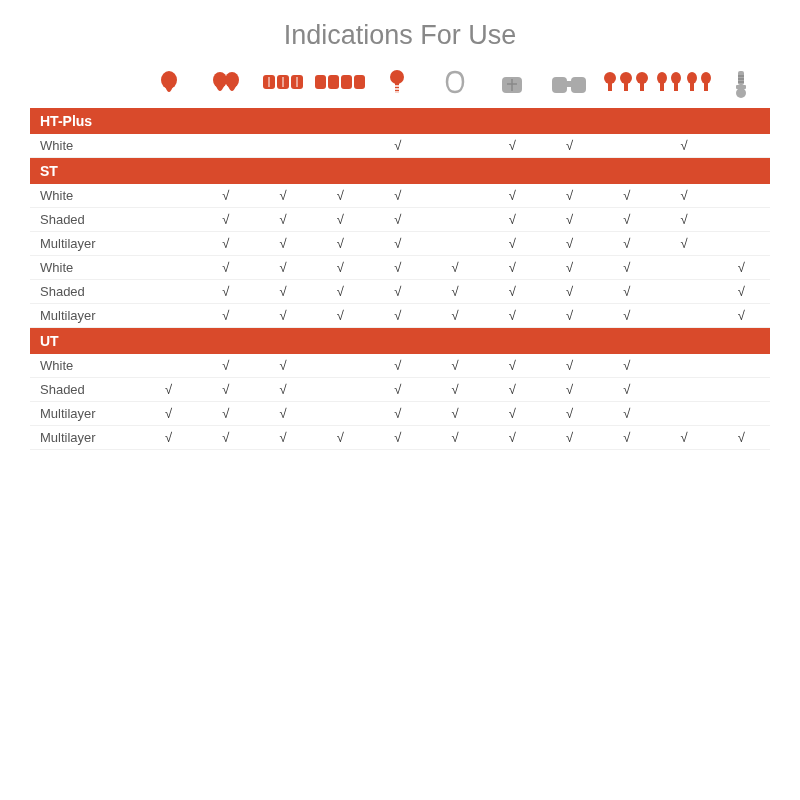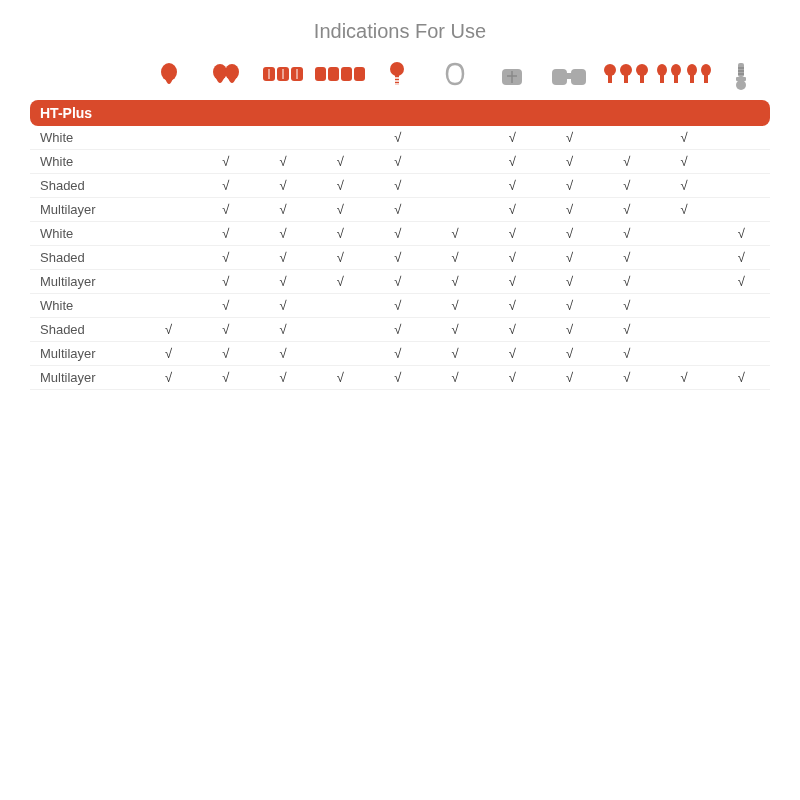--- a/index.html
+++ b/index.html
@@ -11,36 +11,35 @@
       overflow: hidden;
     }
     .page {
       width: 800px;
       height: 800px;
       padding: 20px 30px;
     }
     h1 {
       text-align: center;
       color: #888;
-      font-size: 20px;
+      font-size: 27px;
       font-weight: 300;
       margin-bottom: 18px;
     }
     table {
       width: 100%;
       border-collapse: collapse;
       font-size: 13px;
     }
     .section-header td {
       background: #d94a2b;
       color: #fff;
       font-weight: bold;
       padding: 5px 10px;
       font-size: 14px;
-      border-radius: 8px;
     }
     .data-row td {
       padding: 4px 0;
       color: #333;
       text-align: center;
       border-bottom: 1px solid #f0f0f0;
     }
     .data-row td:first-child {
       text-align: left;
       padding-left: 10px;
@@ -191,20 +190,23 @@
           <td></td>
           <td></td>
           <td><span class="check">√</span></td>
           <td></td>
           <td><span class="check">√</span></td>
           <td><span class="check">√</span></td>
           <td></td>
           <td><span class="check">√</span></td>
           <td></td>
         </tr>
+        <tr class="section-header">
+          <td colspan="12">ST</td>
+        </tr>
         <tr class="data-row">
           <td>White</td>
           <td></td>
           <td><span class="check">√</span></td>
           <td><span class="check">√</span></td>
           <td><span class="check">√</span></td>
           <td><span class="check">√</span></td>
           <td></td>
           <td><span class="check">√</span></td>
           <td><span class="check">√</span></td>
@@ -274,20 +276,23 @@
           <td><span class="check">√</span></td>
           <td><span class="check">√</span></td>
           <td><span class="check">√</span></td>
           <td><span class="check">√</span></td>
           <td><span class="check">√</span></td>
           <td><span class="check">√</span></td>
           <td><span class="check">√</span></td>
           <td><span class="check">√</span></td>
           <td></td>
           <td><span class="check">√</span></td>
+        </tr>
+        <tr class="section-header">
+          <td colspan="12">UT</td>
         </tr>
         <tr class="data-row">
           <td>White</td>
           <td></td>
           <td><span class="check">√</span></td>
           <td><span class="check">√</span></td>
           <td></td>
           <td><span class="check">√</span></td>
           <td><span class="check">√</span></td>
           <td><span class="check">√</span></td>

